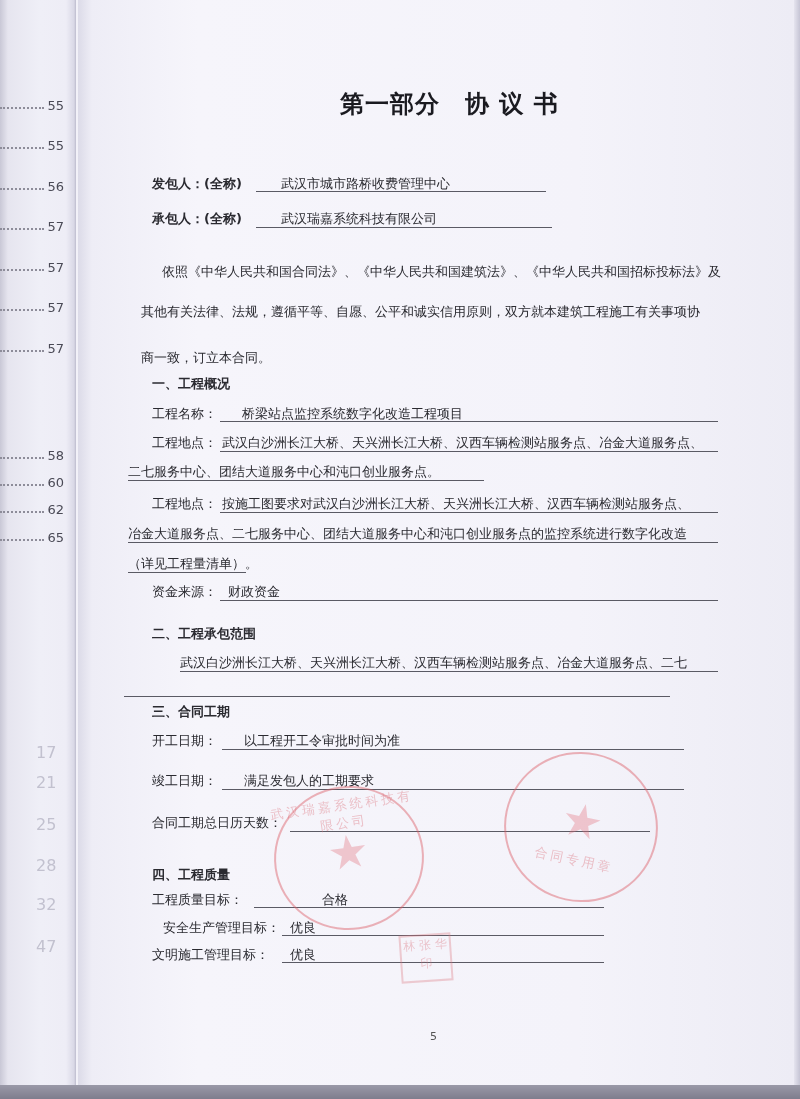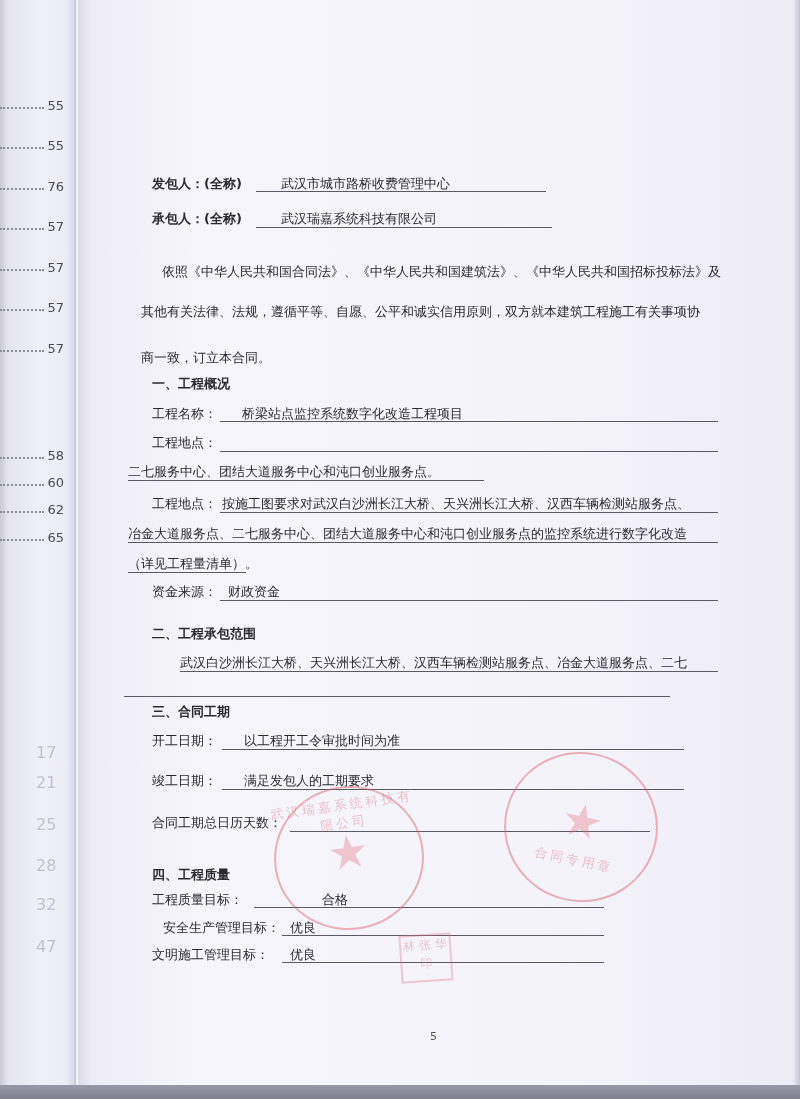--- a/index.html
+++ b/index.html
@@ -71,21 +71,21 @@
       <div class="toc-row" style="top: 98px;">
         <span class="dots"></span>
         <span class="num">55</span>
       </div>
       <div class="toc-row" style="top: 138px;">
         <span class="dots"></span>
         <span class="num">55</span>
       </div>
       <div class="toc-row" style="top: 179px;">
         <span class="dots"></span>
-        <span class="num">76</span>
+        <span class="num">56</span>
       </div>
       <div class="toc-row" style="top: 219px;">
         <span class="dots"></span>
         <span class="num">57</span>
       </div>
       <div class="toc-row" style="top: 260px;">
         <span class="dots"></span>
         <span class="num">57</span>
       </div>
       <div class="toc-row" style="top: 300px;">
@@ -115,39 +115,41 @@
     </div>
   <div class="ghost-num" style="top:743px">17</div>
   <div class="ghost-num" style="top:773px">21</div>
   <div class="ghost-num" style="top:815px">25</div>
   <div class="ghost-num" style="top:856px">28</div>
   <div class="ghost-num" style="top:895px">32</div>
   <div class="ghost-num" style="top:937px">47</div>
 </div>
 
 <div class="page">
+  <div class="title">第一部分　协 议 书</div>
 
   <div class="t b" style="left:74px;top:176px">发包人：(全称)</div>
   <div class="t" style="left:203px;top:176px">武汉市城市路桥收费管理中心</div>
   <div class="ul" style="left:178px;top:191px;width:290px"></div>
 
   <div class="t b" style="left:74px;top:211px">承包人：(全称)</div>
   <div class="t" style="left:203px;top:211px">武汉瑞嘉系统科技有限公司</div>
   <div class="ul" style="left:178px;top:227px;width:296px"></div>
 
   <div class="t" style="left:84px;top:264px">依照《中华人民共和国合同法》、《中华人民共和国建筑法》、《中华人民共和国招标投标法》及</div>
   <div class="t" style="left:63px;top:304px">其他有关法律、法规，遵循平等、自愿、公平和诚实信用原则，双方就本建筑工程施工有关事项协</div>
   <div class="t" style="left:63px;top:350px">商一致，订立本合同。</div>
 
   <div class="t b" style="left:74px;top:376px">一、工程概况</div>
   <div class="t" style="left:74px;top:406px">工程名称：</div>
   <div class="t" style="left:164px;top:406px">桥梁站点监控系统数字化改造工程项目</div>
   <div class="ul" style="left:142px;top:421px;width:498px"></div>
 
   <div class="t" style="left:74px;top:435px">工程地点：</div>
+  <div class="t" style="left:144px;top:435px">武汉白沙洲长江大桥、天兴洲长江大桥、汉西车辆检测站服务点、冶金大道服务点、</div>
   <div class="ul" style="left:142px;top:451px;width:498px"></div>
   <div class="t" style="left:50px;top:464px">二七服务中心、团结大道服务中心和沌口创业服务点。</div>
   <div class="ul" style="left:50px;top:480px;width:356px"></div>
 
   <div class="t" style="left:74px;top:496px">工程地点：</div>
   <div class="t" style="left:144px;top:496px">按施工图要求对武汉白沙洲长江大桥、天兴洲长江大桥、汉西车辆检测站服务点、</div>
   <div class="ul" style="left:142px;top:512px;width:498px"></div>
   <div class="t" style="left:50px;top:526px">冶金大道服务点、二七服务中心、团结大道服务中心和沌口创业服务点的监控系统进行数字化改造</div>
   <div class="ul" style="left:50px;top:542px;width:590px"></div>
   <div class="t" style="left:50px;top:556px">（详见工程量清单）。</div>

